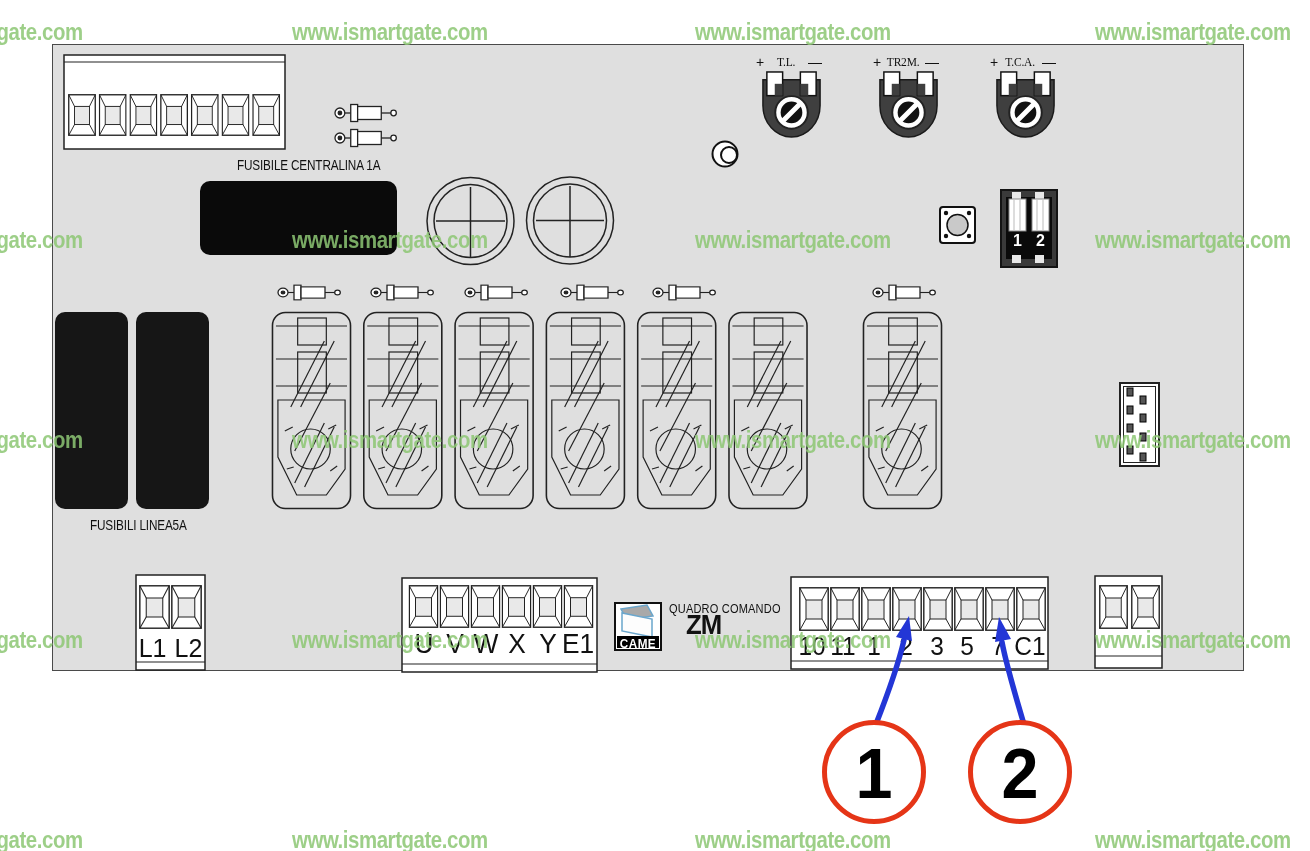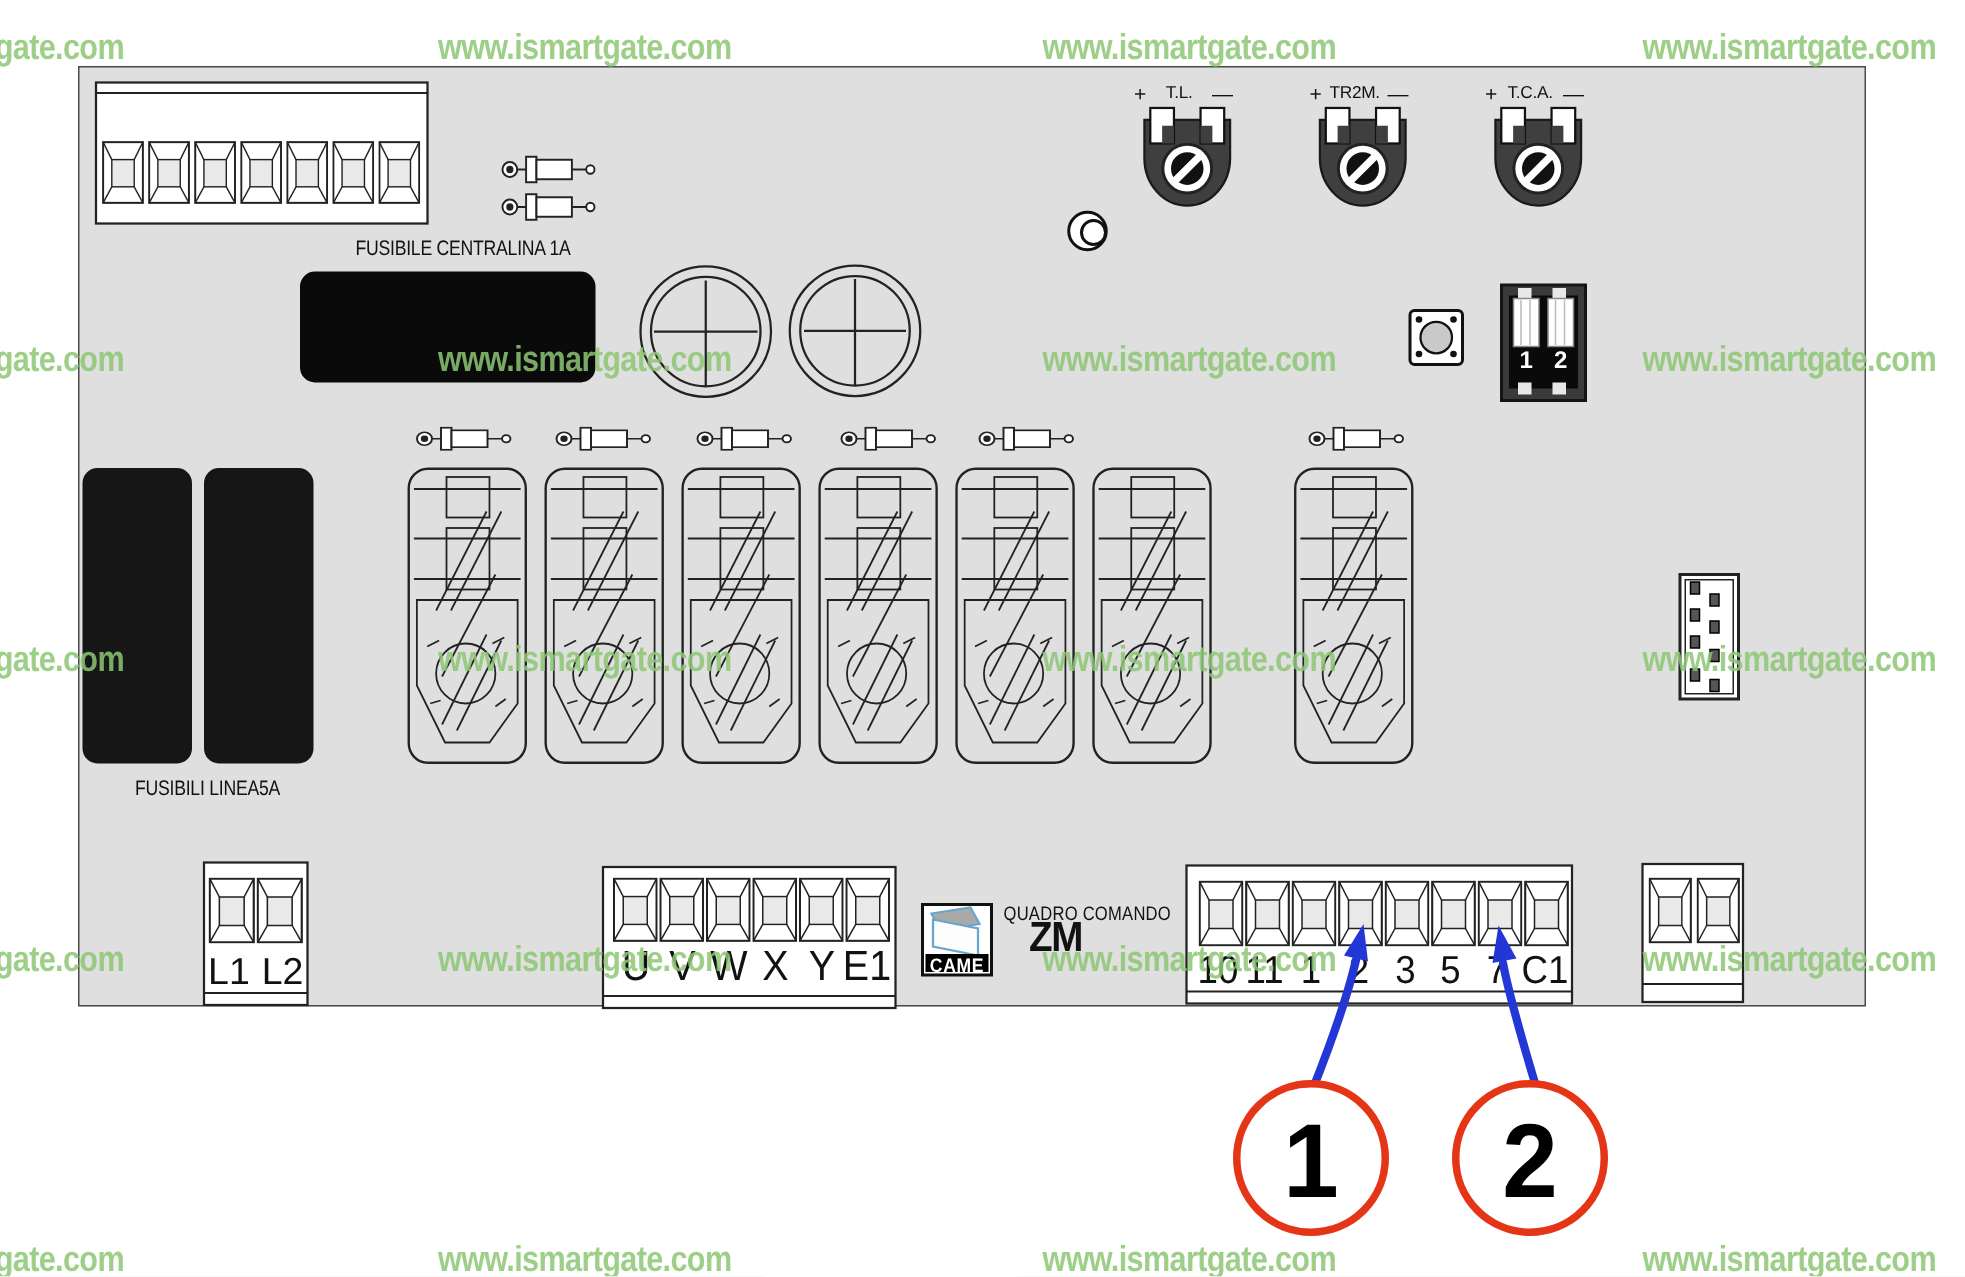--- a/index.html
+++ b/index.html
@@ -8,21 +8,21 @@
   #board{position:absolute;left:52px;top:44px;width:1192px;height:627px;
          background:#dfdfdf;border:1.5px solid #4a4a4a;box-sizing:border-box;z-index:1;}
   svg.layer{position:absolute;left:0;top:0;z-index:2;}
   #labels{position:absolute;left:0;top:0;width:1310px;height:851px;z-index:3;}
   .label{position:absolute;color:#111;white-space:nowrap;line-height:1;}
   .silk{font-size:14px;letter-spacing:-0.2px;transform:scaleX(0.84);transform-origin:left top;}
   .tnum{font-size:26px;transform:translateX(-50%) scaleX(0.94);transform-origin:center top;}
   .mnum{font-size:28px;transform:translateX(-50%) scaleX(0.94);transform-origin:center top;}
   .trimlabel{display:flex;justify-content:space-between;align-items:center;position:absolute;height:16px;color:#111;}
   .trimlabel .pm{font-size:14px;}
-  .trimlabel .nm{font-size:11.5px;letter-spacing:-0.2px;}
+  .trimlabel .nm{font-size:11.5px;letter-spacing:-0.2px;font-family:Liberation Serif, serif;}
   .dipnum{position:absolute;width:15px;text-align:center;color:#fff;font-weight:bold;font-size:16px;}
   #wm-layer{position:absolute;left:0;top:0;width:1310px;height:851px;z-index:4;pointer-events:none;}
   .watermark{position:absolute;font-weight:bold;font-size:24px;letter-spacing:-0.5px;
              color:var(--wm-color,#8dc774);opacity:0.85;white-space:nowrap;
              transform:scaleX(0.85);transform-origin:left top;}
   #overlay{position:absolute;left:0;top:0;z-index:6;}
   .callout-num{position:absolute;font-weight:bold;font-size:70px;color:#000;z-index:7;
                transform:translate(-50%,-50%) scaleX(0.95);}
   .linecol{stroke:#222;fill:none;}
 </style>

